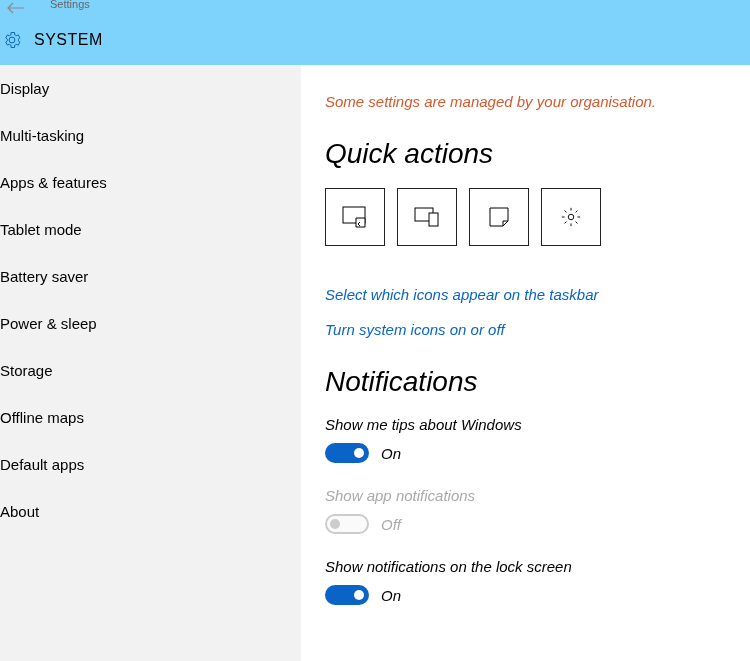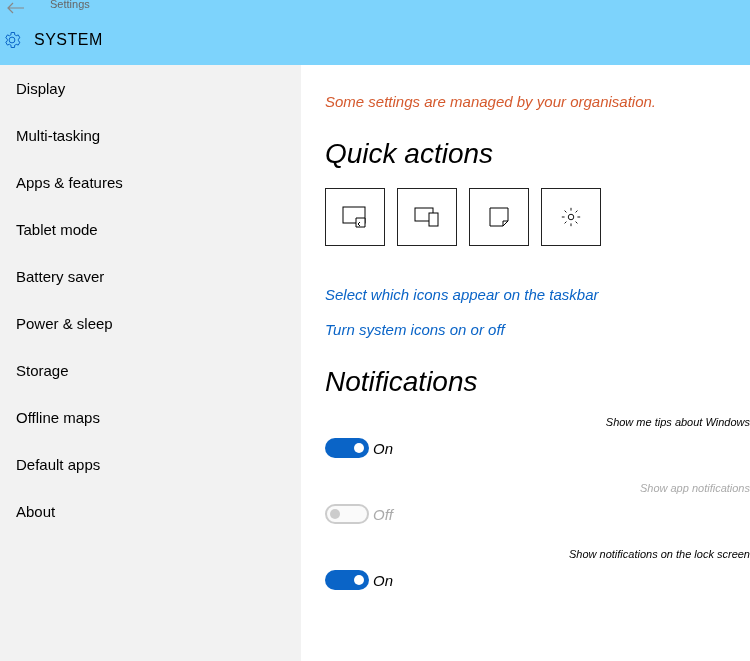--- a/index.html
+++ b/index.html
@@ -5,35 +5,35 @@
     * { margin: 0; padding: 0; box-sizing: border-box; font-family: "Segoe UI", -apple-system, sans-serif; }
     body { width: 750px; height: 661px; overflow: hidden; background: #fff; }
     .top-header { background: #7dd3fc; height: 65px; position: relative; }
     .back-btn { position: absolute; left: 6px; top: 0px; width: 20px; height: 16px; display:flex; align-items:center; justify-content:center; }
     .breadcrumb { position: absolute; left: 50px; top: -2px; font-size: 11px; color: #666; }
     .title-row { position: absolute; left: 0px; top: 30px; display: flex; align-items: center; gap: 12px; }
     .gear { width: 20px; height: 20px; display:flex; align-items:center; justify-content:center; margin-left:2px;}
     .title { font-size: 16px; font-weight: 400; letter-spacing: 0.5px; }
     .layout { display: flex; height: 596px; }
     .sidebar { width: 301px; background: #f2f2f2; }
-    .sidebar-item { height: 47px; display: flex; align-items: center; padding-left: 16px; font-size: 15px; color: #000; cursor: pointer; }
+    .sidebar-item { height: 47px; display: flex; align-items: center; padding-left: 0px; font-size: 15px; color: #000; cursor: pointer; }
     .sidebar-item.selected { background: #6494d4; color: #000; }
     .main { flex: 1; padding: 28px 0 0 0; overflow-y:auto; }
     .main-inner { padding-left: 0; font-style: italic; }
     .managed { color: #d55a2e; font-size: 15px; margin-bottom: 28px; }
     .section-h { font-size: 28px; font-weight: 300; margin: 0 0 18px 0; color:#000;}
     .subh { font-size: 15px; margin-bottom: 14px; }
     .qa-row { display: flex; gap: 12px; margin-bottom: 40px; }
     .qa-tile { width: 60px; height: 58px; border: 1px solid #222; display:flex; align-items:center; justify-content:center; cursor:pointer; }
     .link { color: #0a64c7; font-size: 15px; margin-bottom: 18px; cursor: pointer; display:block;}
     .notif-section { margin-top: 28px; }
     .toggle-row { margin-bottom: 24px; }
-    .toggle-label { font-size: 11px; margin-bottom: 10px; text-align: right; }
+    .toggle-label { font-size: 15px; margin-bottom: 10px; }
     .toggle-label.disabled { color: #aaa; }
-    .toggle-wrap { display: flex; align-items: center; gap: 4px; }
+    .toggle-wrap { display: flex; align-items: center; gap: 12px; }
     .toggle { width: 44px; height: 20px; border-radius: 10px; position: relative; cursor:pointer; }
     .toggle.on { background: #0a64c7; }
     .toggle.disabled { border: 2px solid #ccc; background:#fafafa; cursor:default;}
     .knob { width: 10px; height: 10px; border-radius: 50%; position: absolute; top: 50%; transform: translateY(-50%); }
     .toggle.on .knob { background: #fff; right: 5px; }
     .toggle.off .knob, .toggle.disabled .knob { background: #aaa; left: 3px; }
     .toggle.disabled .knob { background: #ccc; }
     .state-text { font-size: 15px; }
     .state-text.disabled { color:#aaa; }
     svg { display:block; }

